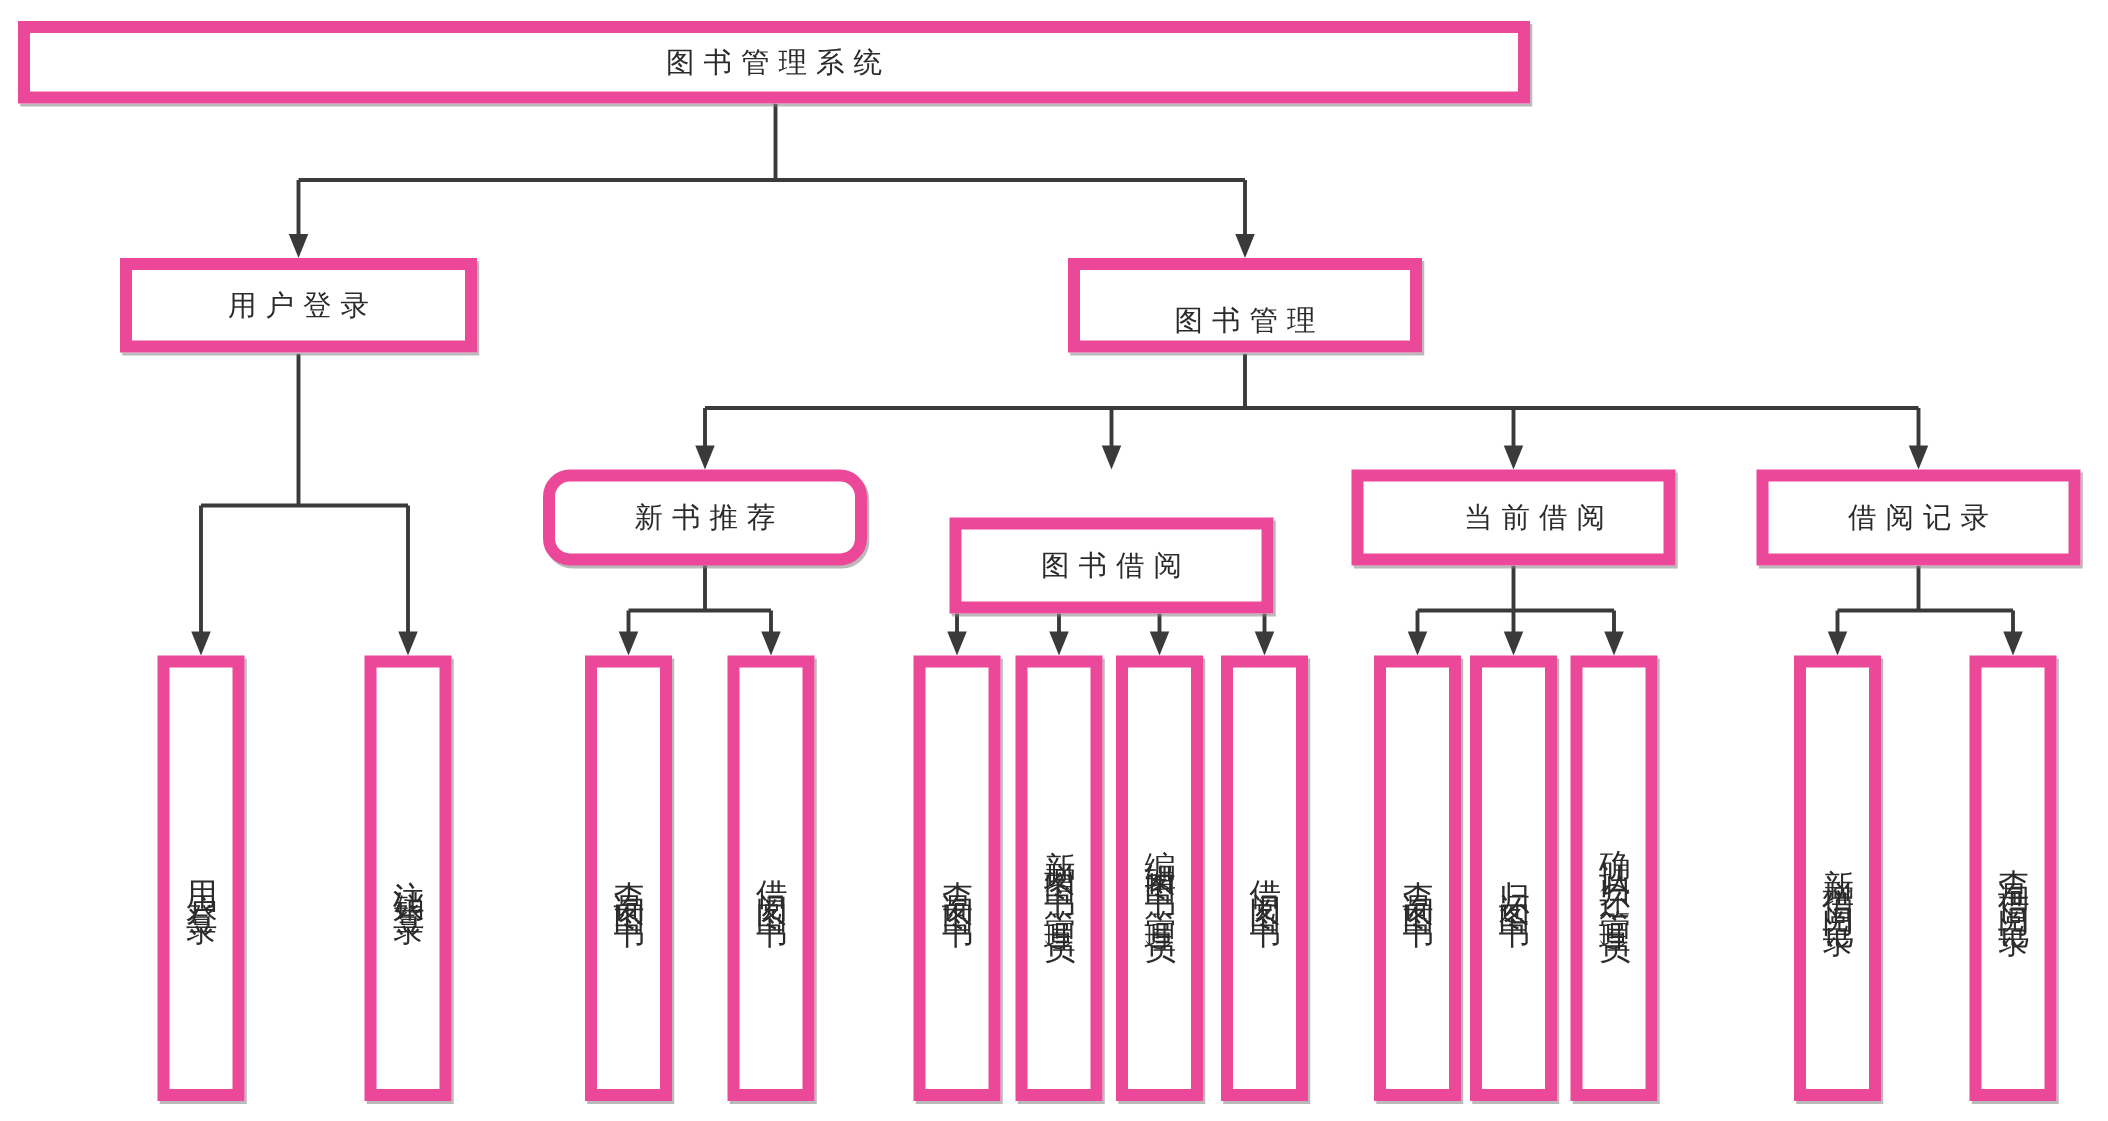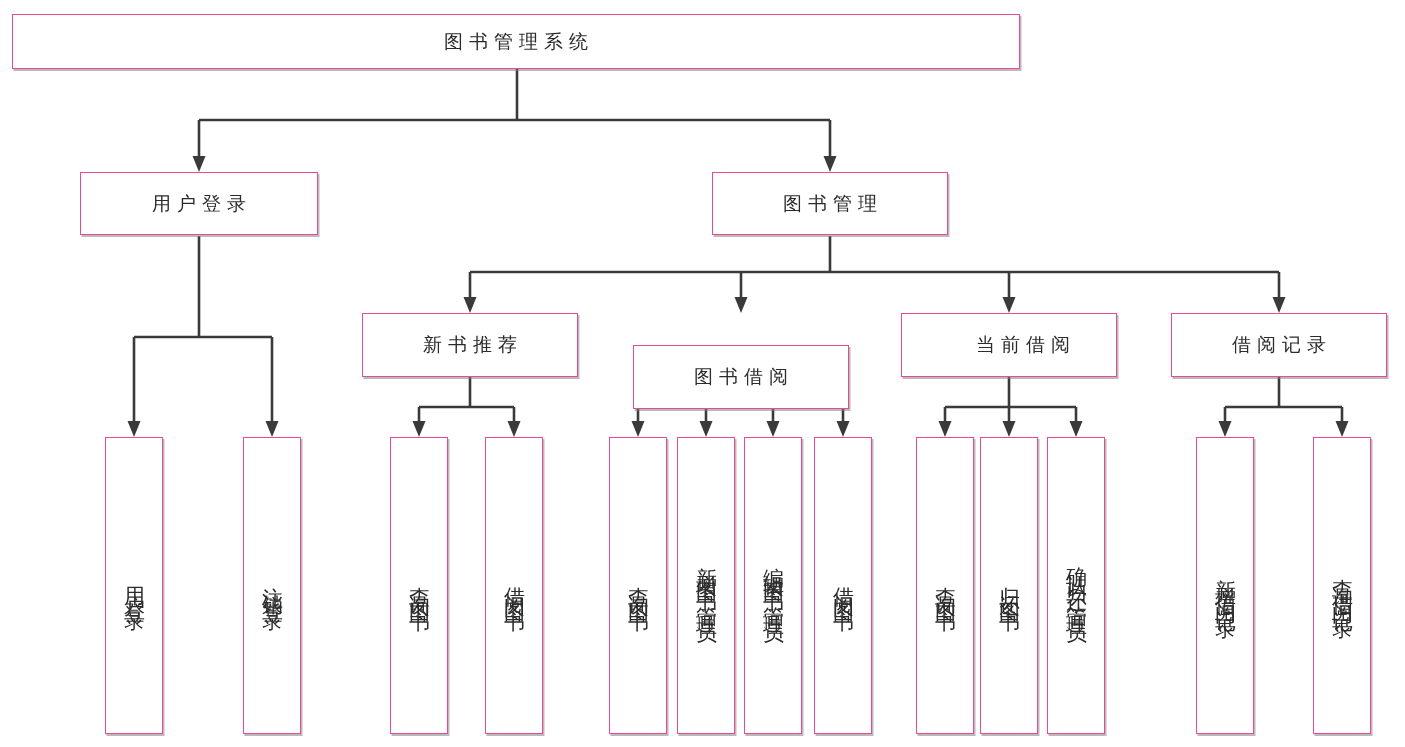--- a/index.html
+++ b/index.html
@@ -19,21 +19,21 @@
     position: absolute;
     left: 0; top: 0;
     width: 1405px;
     height: 747px;
     z-index: 1;
   }
   .node {
     position: absolute;
     box-sizing: border-box;
     background: #ffffff;
-    border: 1px solid #ec4899;
+    border: 8px solid #ec4899;
     box-shadow: 1.5px 2px 0 rgba(130,130,130,0.55);
     display: flex;
     align-items: center;
     justify-content: center;
     z-index: 2;
     color: #2b2b2b;
   }
   .node.h span {
     font-size: 19px;
     letter-spacing: 6px;
@@ -126,25 +126,25 @@
       <polygon points="1335.5,421 1348.5,421 1342,437" fill="#3a3a3a"></polygon>
     </svg>
 
   <div class="node h" style="left:12px; top:14px; width:1008px; height:55px;">
     <span>图书管理系统</span>
   </div>
 
   <div class="node h" style="left:80px; top:172px; width:238px; height:63px;">
     <span>用户登录</span>
   </div>
-  <div class="node h" style="left:712px; top:172px; width:236px; height:63px;">
+  <div class="node h" style="left:712px; top:172px; width:236px; height:63px;align-items:flex-end;">
     <span>图书管理</span>
   </div>
 
-  <div class="node h" style="left:362px; top:313px; width:216px; height:64px;">
+  <div class="node h" style="left:362px; top:313px; width:216px; height:64px;border-radius:18px;">
     <span>新书推荐</span>
   </div>
   <div class="node h" style="left:633px; top:313px; width:216px; height:64px;margin-top:32px;">
     <span>图书借阅</span>
   </div>
   <div class="node h" style="left:901px; top:313px; width:216px; height:64px;padding-left:28px;">
     <span>当前借阅</span>
   </div>
   <div class="node h" style="left:1171px; top:313px; width:216px; height:64px;">
     <span>借阅记录</span>

